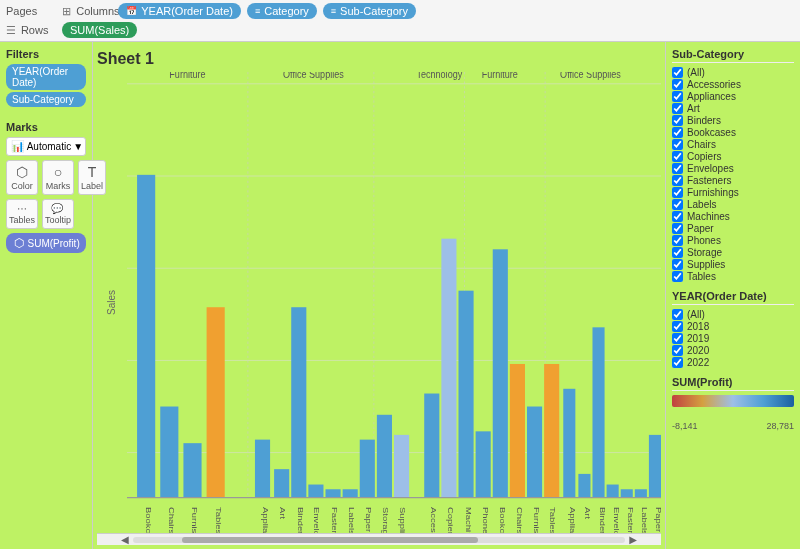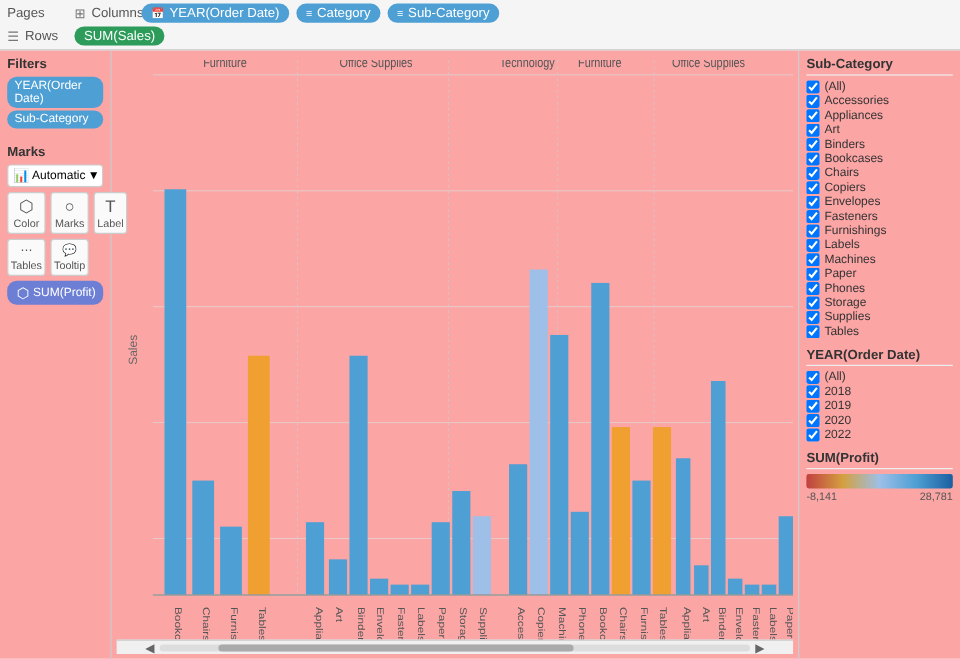--- a/index.html
+++ b/index.html
@@ -1,18 +1,18 @@
 <!DOCTYPE html>
 <html><head>
   <meta charset="utf-8">
   <style>
     * { box-sizing: border-box; margin: 0; padding: 0; }
     body { font-family: Arial, sans-serif; font-size: 11px; background: #f0f0f0; width: 800px; height: 549px; overflow: hidden; }
     
-    .main-container { display: flex; flex-direction: column; height: 549px; background: #fca5a5; }
+    .main-container { display: flex; flex-direction: column; height: 549px; background: #bef264; }
     
     
     .toolbar { display: flex; flex-direction: column; background: #f5f5f5; border-bottom: 1px solid #ccc; padding: 3px 6px; gap: 3px; }
     .toolbar-row { display: flex; align-items: center; gap: 6px; }
     .toolbar-label { font-size: 11px; color: #555; width: 50px; display: flex; align-items: center; gap: 3px; }
     .pill { display: flex; align-items: center; gap: 4px; padding: 2px 8px; border-radius: 10px; font-size: 11px; cursor: pointer; }
     .pill-blue { background: #4e9fd4; color: white; border: none; }
     .pill-green { background: #2d9c5a; color: white; border: none; }
     
     
@@ -35,21 +35,21 @@
     .chart-title { text-align: center; font-size: 11px; color: #555; margin-bottom: 2px; }
     
     
     .right-sidebar { width: 135px; border-left: 1px solid #ccc; padding: 6px; overflow-y: auto; flex-shrink: 0; }
     .filter-section { margin-bottom: 8px; }
     .filter-title { font-size: 11px; font-weight: bold; color: #333; margin-bottom: 4px; border-bottom: 1px solid #eee; padding-bottom: 2px; }
     .filter-item { display: flex; align-items: flex-start; gap: 4px; font-size: 10px; color: #333; margin-bottom: 1px; cursor: pointer; }
     .filter-item input[type="checkbox"] { width: 11px; height: 11px; cursor: pointer; }
     
     .legend-bar { height: 12px; background: linear-gradient(to right, #c04040, #d4a040, #9dbfe8, #4e9fd4, #1a5fa0); border-radius: 2px; margin-top: 4px; }
-    .legend-labels { display: flex; justify-content: space-between; font-size: 9px; color: #555; margin-top: 2px; }
+    .legend-labels { display: flex; justify-content: space-between; font-size: 9px; color: #555; margin-top: 14px; }
     
     
     .bottom-scroll { height: 12px; background: #f0f0f0; border-top: 1px solid #ccc; display: flex; align-items: center; padding: 0 20px; }
     .scroll-track { flex: 1; height: 6px; background: #ddd; border-radius: 3px; position: relative; }
     .scroll-thumb { width: 60%; height: 6px; background: #aaa; border-radius: 3px; position: absolute; left: 10%; }
     .scroll-arrow { font-size: 10px; color: #666; cursor: pointer; padding: 0 4px; }
   </style>
 </head>
 <body>
 
@@ -127,20 +127,21 @@
           </div>
         </div>
         <div class="sum-profit-pill">
           <span style="font-size:12px">⬡</span>
           <span>SUM(Profit)</span>
         </div>
       </div>
     </div>
 
     <div class="chart-area">
+      <div class="sheet-title">Sheet 1</div>
 
       <div style="flex:1; display:flex; flex-direction:column; overflow:hidden;">
 
         <div style="flex:1; position:relative; display:flex;">
 
           <div style="width:30px; display:flex; align-items:center; justify-content:center;">
             <div style="transform:rotate(-90deg); font-size:10px; color:#666; white-space:nowrap;">Sales</div>
           </div>
 
           <div style="flex:1; position:relative; overflow:hidden;">

